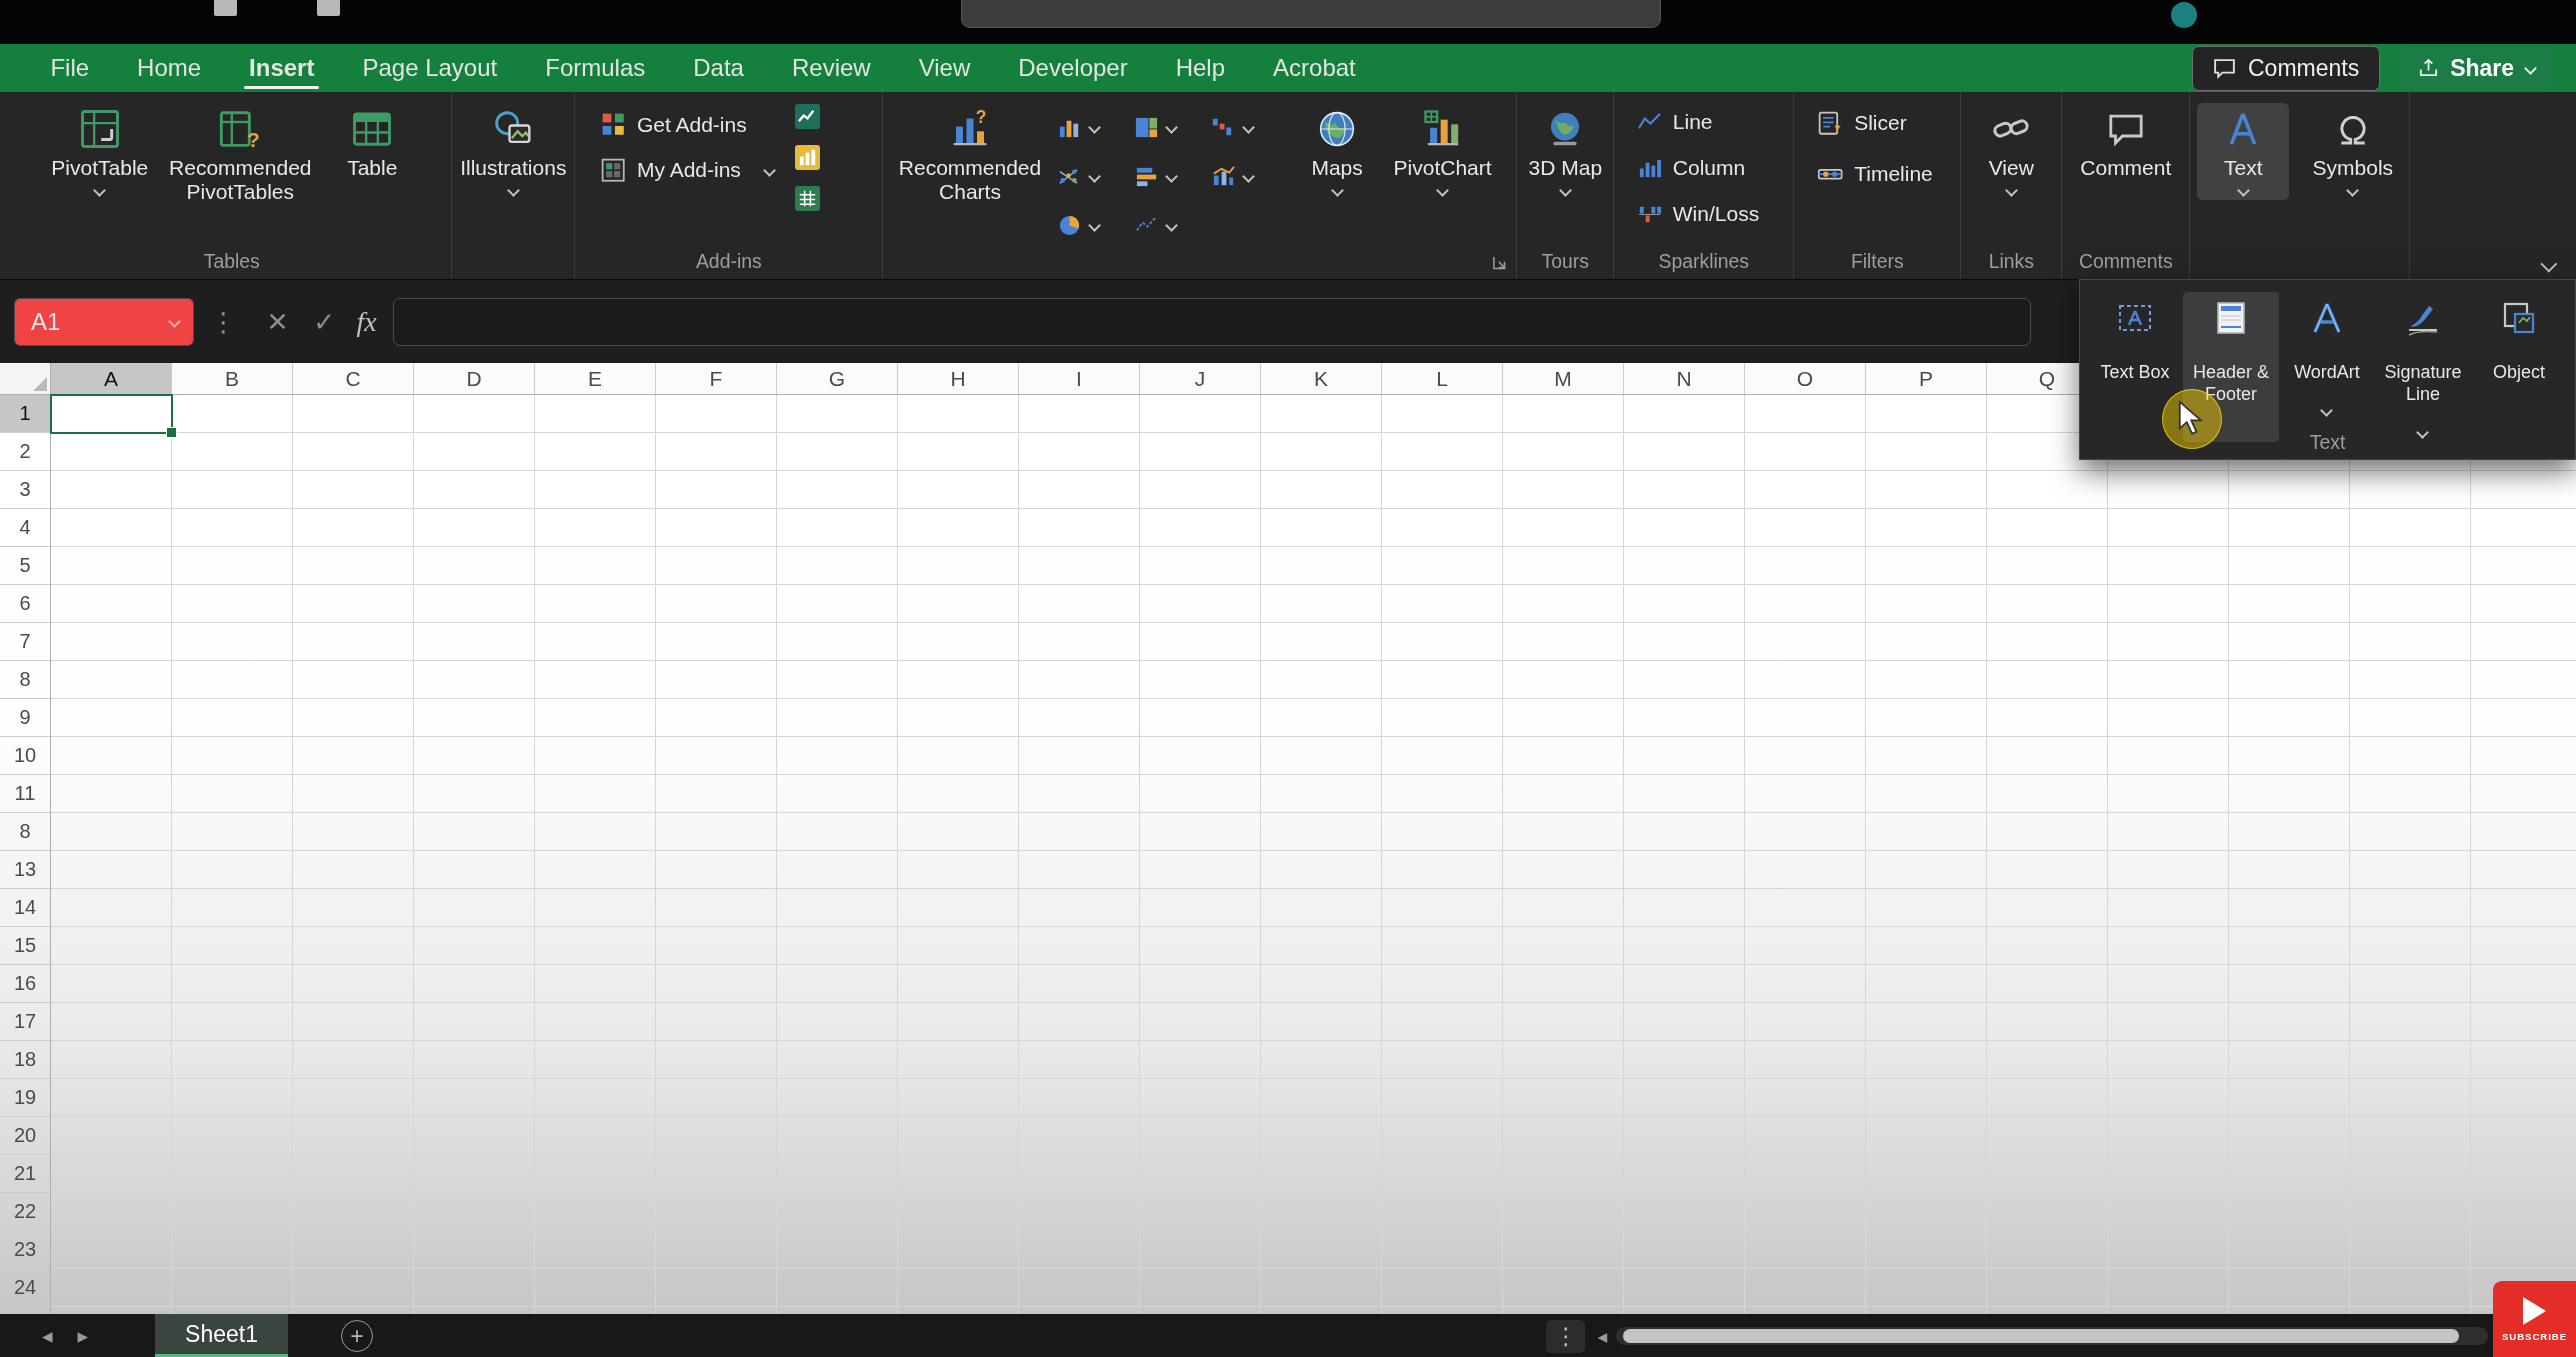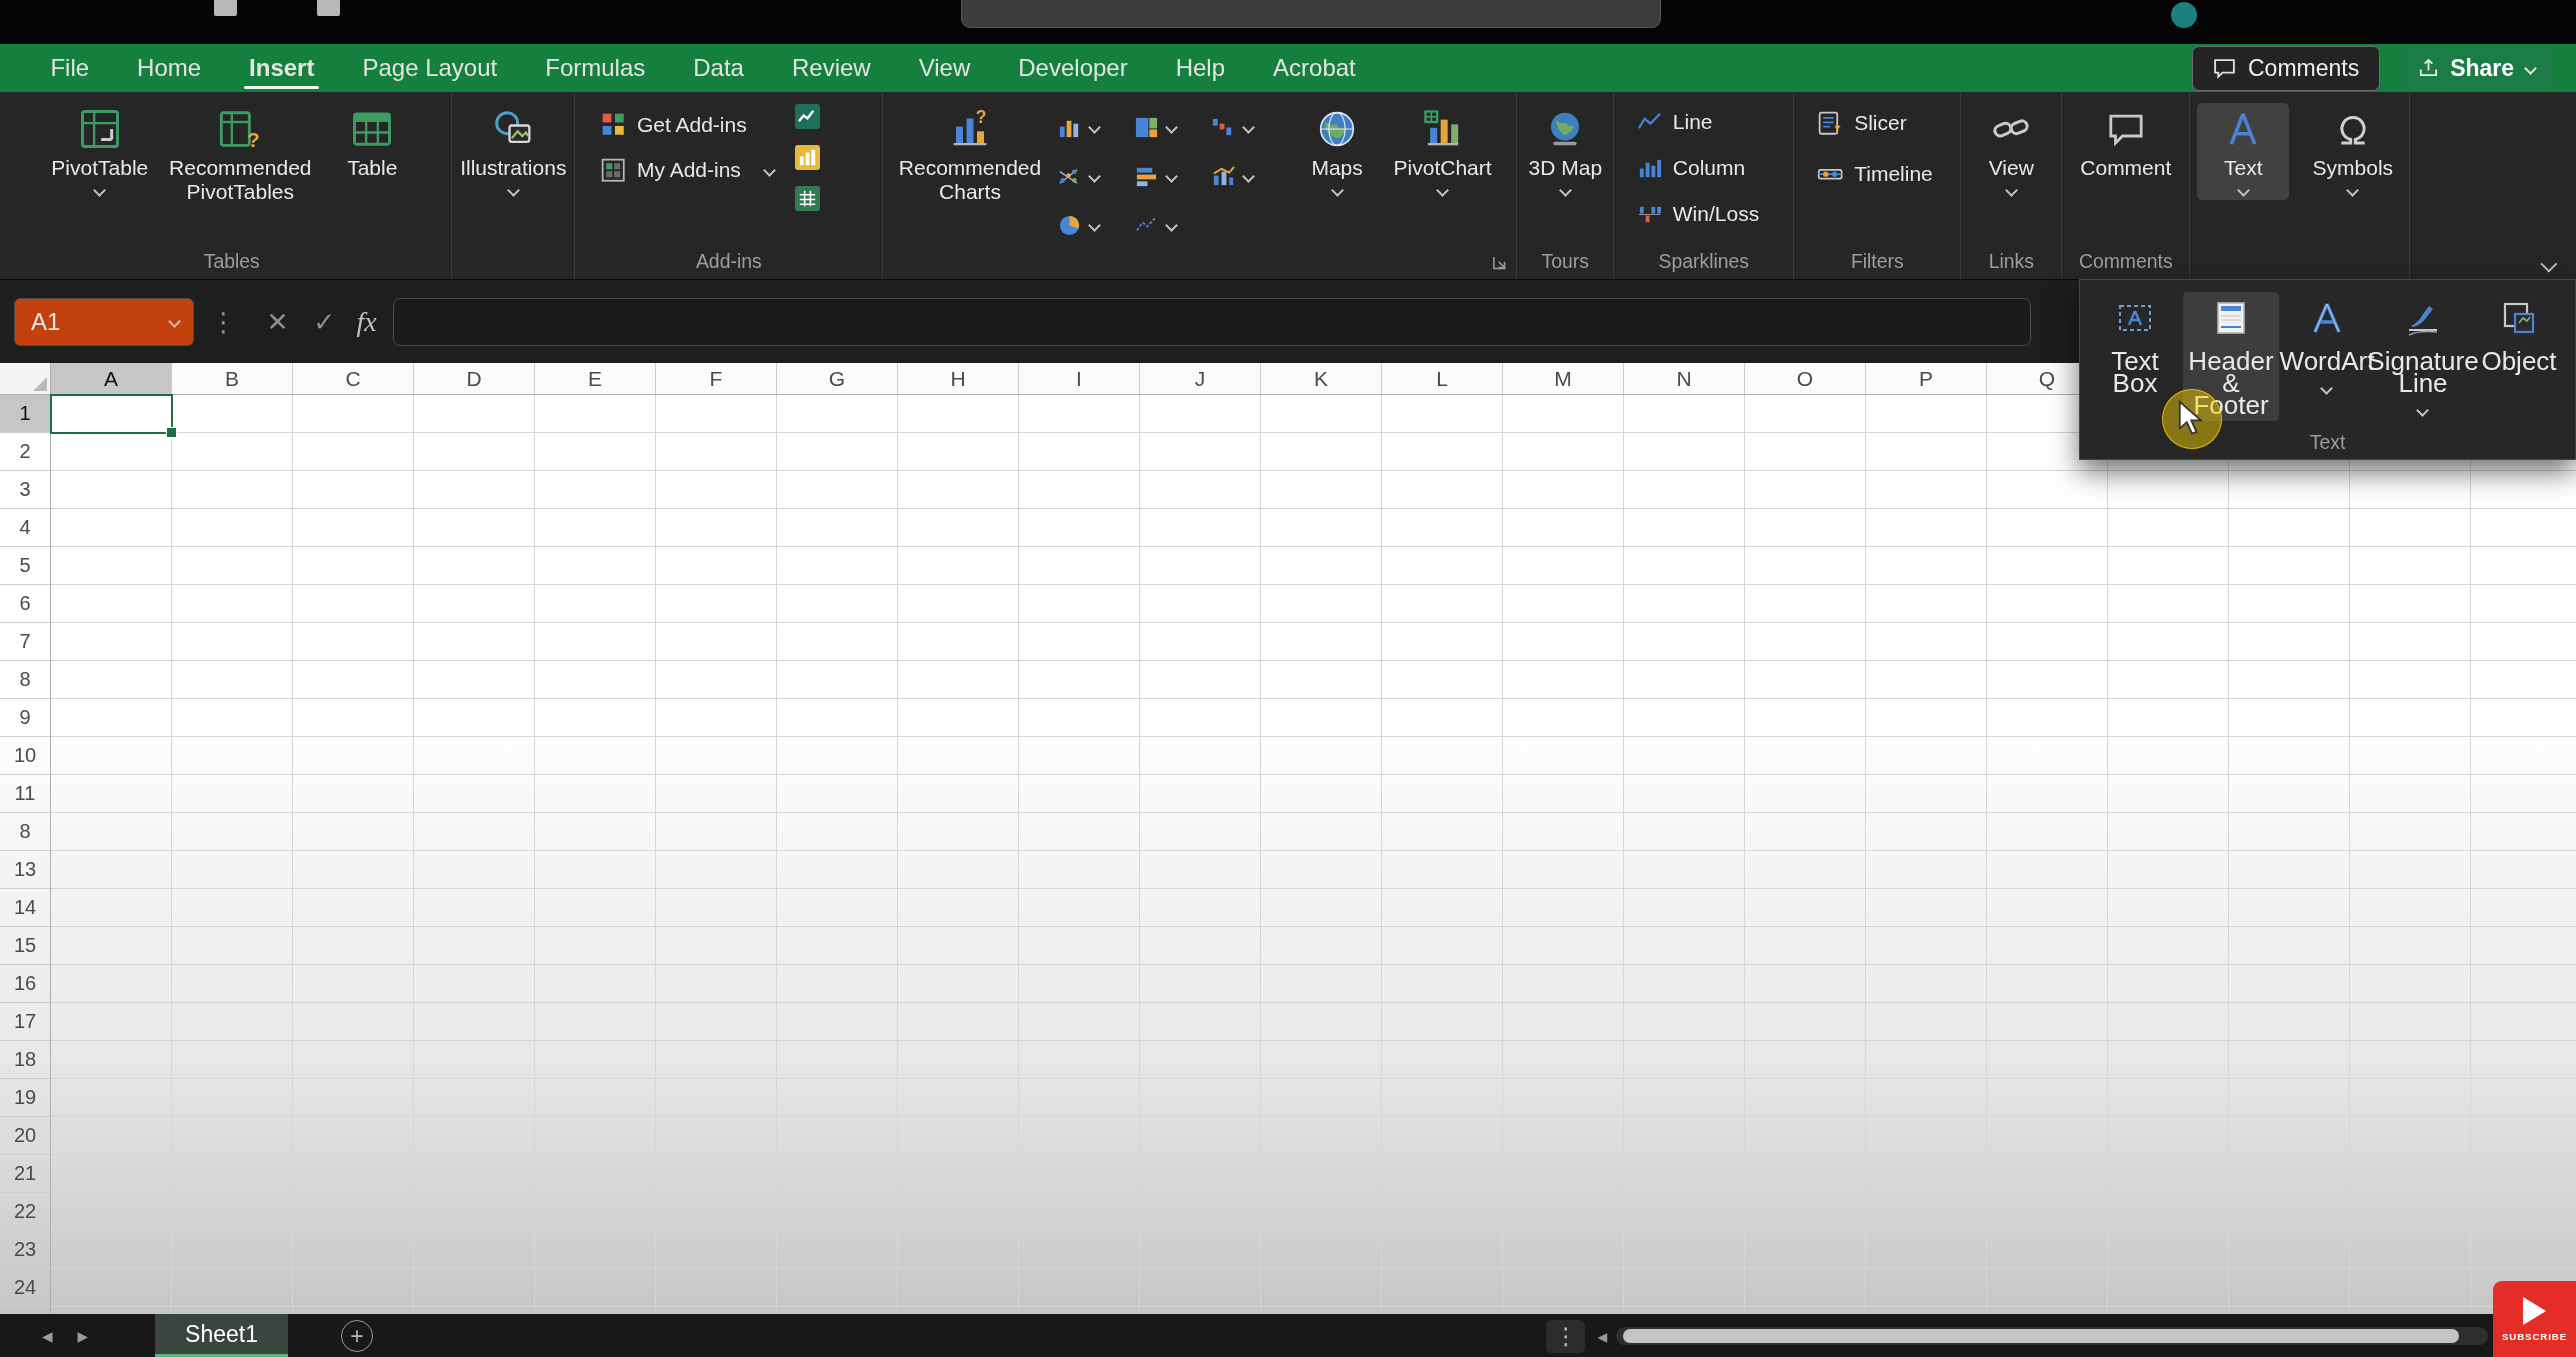--- a/index.html
+++ b/index.html
@@ -36,21 +36,21 @@
   .chev::before { content:""; display:block; width:7px; height:7px; border-right:2.2px solid #c2c2c2; border-bottom:2.2px solid #c2c2c2; transform:rotate(45deg); margin:0 auto; }
   .gallery { display:grid; grid-template-columns:repeat(3, 77px); grid-auto-rows:49px; margin:0 8.8px; }
   .gal-item { display:flex; align-items:center; gap:7px; padding-left:5.3px; }
   .launcher { position:absolute; right:7px; bottom:7px; width:19.4px; height:19.4px; }
   .ribbon-collapse { position:absolute; right:21px; bottom:8.8px; }
   .ribbon-collapse .chev::before { width:9.7px; height:9.7px; }
   .mini-col { display:flex; flex-direction:column; gap:16px; margin-left:14px; padding-top:1.8px; }
 
   
   .formula-row { position:absolute; top:280px; left:0; width:100%; height:83px; background:#1e1e1e; display:flex; align-items:center; padding-left:14px; }
-  .name-box { width:180px; height:48px; background:#c2410c; border:0.9px solid #4c4c4c; border-radius:6.2px; display:flex; align-items:center; color:#e8e8e8; font-size:24px; padding-left:16px; }
+  .name-box { width:180px; height:48px; background:#ef4444; border:0.9px solid #4c4c4c; border-radius:6.2px; display:flex; align-items:center; color:#e8e8e8; font-size:24px; padding-left:16px; }
   .name-box .chev { margin-left:auto; margin-right:12.3px; }
   .fdots { color:#8f8f8f; font-size:26.4px; margin:0 16px; letter-spacing:1.8px; }
   .fbtn { color:#8f8f8f; font-size:26.4px; margin:0 12.3px; }
   .fx { font-family:"Liberation Serif", serif; font-style:italic; color:#c2c2c2; font-size:28px; margin:0 16px 0 8.8px; }
   .formula-input { width:1638px; height:48px; background:#1b1b1b; border:0.9px solid #4c4c4c; border-radius:7px; color:#e8e8e8; font-size:23px; padding:0 14px; display:flex; align-items:center; }
 
   
   .sheet { position:absolute; top:363px; left:0; width:2576px; height:951px;
     background:linear-gradient(180deg,#ffffff 0%,#fefefe 38%,#e9e9e9 72%,#c6c6c6 100%); }
   .corner { position:absolute; left:0; top:0; width:51px; height:32px; background:#f5f5f5; border-right:0.9px solid #aeaeae; border-bottom:0.9px solid #aeaeae; }
@@ -74,21 +74,21 @@
   .sheet-tab { margin-left:67px; height:100%; padding:0 30px; display:flex; align-items:center; color:#fff; font-size:23px; background:#3a453f; border-bottom:4.4px solid #55b884; }
   .add-sheet { width:32px; height:32px; border:1.8px solid #9a9a9a; border-radius:50%; color:#b8b8b8; font-size:23px; display:flex; align-items:center; justify-content:center; margin-left:53px; }
   .more-btn { margin-left:auto; width:39px; height:33px; background:#2c2c2c; border-radius:5.3px; color:#bdbdbd; font-size:23px; display:flex; align-items:center; justify-content:center; }
   .hsb-arrow { color:#9a9a9a; font-size:19.4px; margin:0 8.8px 0 12.3px; }
   .hscroll-track { width:872px; height:17.6px; background:#2f2f2f; border-radius:8.8px; margin-right:88px; position:relative; }
   .hscroll-thumb { position:absolute; left:7px; top:1.8px; width:836px; height:14px; background:#c4c4c4; border-radius:7px; }
 
   
   .text-panel { position:absolute; left:2079px; top:279px; width:497px; height:181px; background:#272727; border:0.9px solid #454545; box-shadow:0 12.3px 26.4px rgba(0,0,0,.55); z-index:40; }
   .tp-items { display:flex; padding:12.3px 5.3px 0 7px; }
-  .tp-item { width:96px; display:flex; flex-direction:column; align-items:center; gap:12px; color:#e8e8e8; font-size:26px; text-align:center; padding:5.3px 1.8px; border-radius:4.4px; }
+  .tp-item { width:96px; display:flex; flex-direction:column; align-items:center; gap:23px; color:#e8e8e8; font-size:18px; text-align:center; padding:5.3px 1.8px; border-radius:4.4px; }
   .tp-item .tp-label { line-height:22px; }
   .tp-item.hov { background:#3d3d3d; }
   .tp-group-label { position:absolute; bottom:5.3px; left:0; width:100%; text-align:center; color:#9d9d9d; font-size:19.4px; }
 
   
   .cursor { position:absolute; left:2162px; top:389px; width:60px; height:60px; z-index:60; }
   .cursor .halo { position:absolute; inset:0; border-radius:50%; background:rgba(255,214,0,.45); border:1.8px solid rgba(255,214,0,.75); }
   .cursor svg { position:absolute; left:16px; top:10.6px; }
   .subscribe { position:absolute; right:0; bottom:0; width:83px; height:77px; background:#e52d27; border-radius:8.8px 0 0 0; z-index:70; display:flex; flex-direction:column; align-items:center; justify-content:center; gap:5.3px; }
   .subscribe .play { width:0; height:0; border-left:23px solid #fff; border-top:14px solid transparent; border-bottom:14px solid transparent; }

